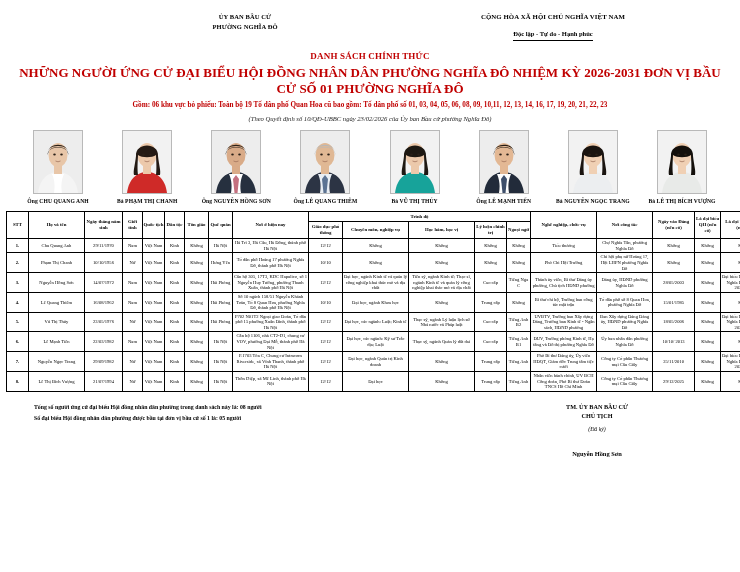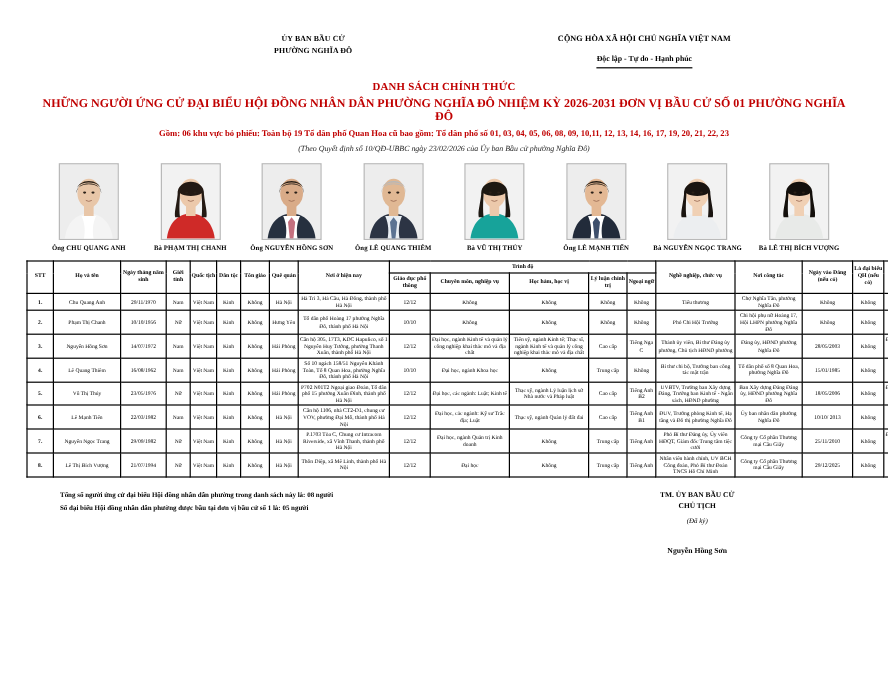--- a/index.html
+++ b/index.html
@@ -3,34 +3,34 @@
 <meta charset="utf-8">
 <style>
   html,body{margin:0;padding:0;}
   body{
     width:740px; height:572px;
     background:#ffffff;
     font-family:"Liberation Serif", serif;
     color:#000;
     overflow:hidden;
   }
-  .page{position:relative;width:740px;height:572px;padding:16px;box-sizing:border-box;}
+  .page{position:relative;width:740px;height:572px;padding:0;box-sizing:border-box;}
 
   
   .hdr{display:flex;justify-content:space-between;padding:12px 30px 0 30px;}
   .hdr-left{width:230px;text-align:center;margin-left:100px;}
   .hdr-right{width:290px;text-align:center;margin-right:12px;}
   .hdr-l1{font-size:6.5px;font-weight:bold;letter-spacing:.1px;line-height:1.5;}
   .hdr-l2{font-size:6.5px;font-weight:bold;letter-spacing:.1px;line-height:1.5;}
   .hdr-r1{font-size:6.8px;font-weight:bold;letter-spacing:.1px;line-height:1.5;}
   .hdr-r2{font-size:6.5px;font-weight:bold;line-height:1.5;display:inline-block;border-bottom:1px solid #000;padding-bottom:1px;}
 
   .title-block{text-align:center;margin-top:10px;}
   .t1{color:#c00000;font-weight:bold;font-size:9px;letter-spacing:.2px;margin-bottom:4px;}
-  .t2{color:#c00000;font-weight:bold;font-size:10px;letter-spacing:0px;margin-bottom:4px;padding:0 18px;}
+  .t2{color:#c00000;font-weight:bold;font-size:13px;letter-spacing:0px;margin-bottom:4px;padding:0 18px;}
   .t3{color:#c00000;font-weight:bold;font-size:7.2px;letter-spacing:0px;margin-bottom:6px;padding:0 18px;font-family:Liberation Serif, serif;}
   .t4{font-style:italic;font-size:6.6px;color:#222;margin-bottom:6px;}
 
   
   .photos{display:flex;justify-content:space-between;padding:2px 16px 0 16px;}
   .pcell{width:84px;text-align:center;}
   .frame{width:48px;height:62px;margin:0 auto;border:1px solid #b9b9b9;background:#f3f3f3;overflow:hidden;position:relative;}
   .frame svg{display:block;width:100%;height:100%;}
   .pname{font-size:5.6px;font-weight:bold;margin-top:4px;letter-spacing:.1px;line-height:1.2;}
 

